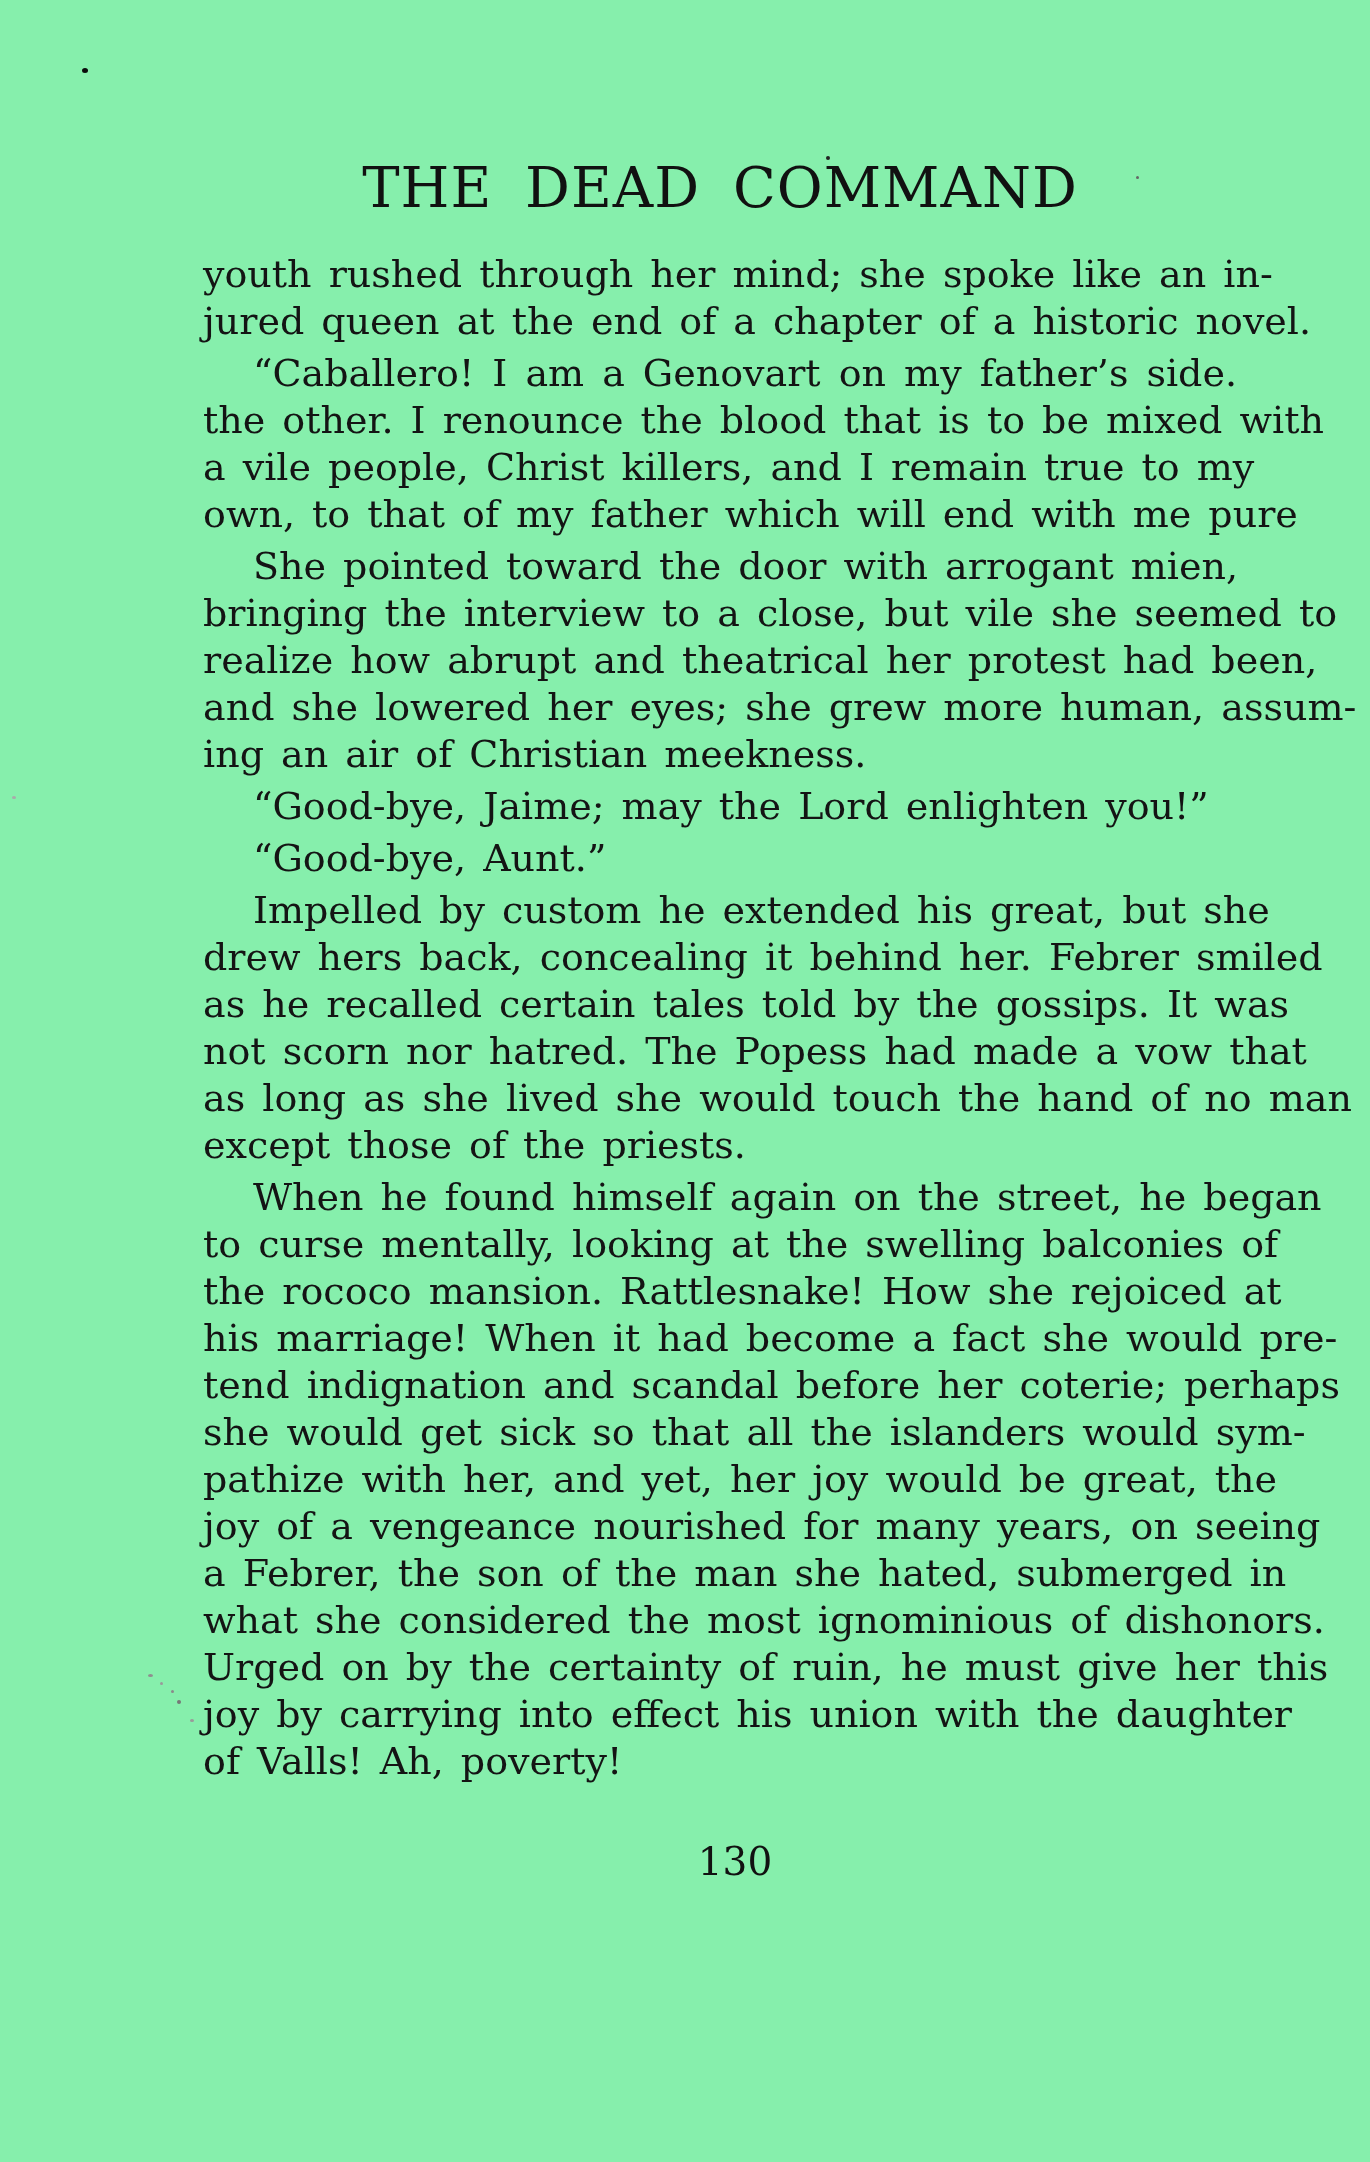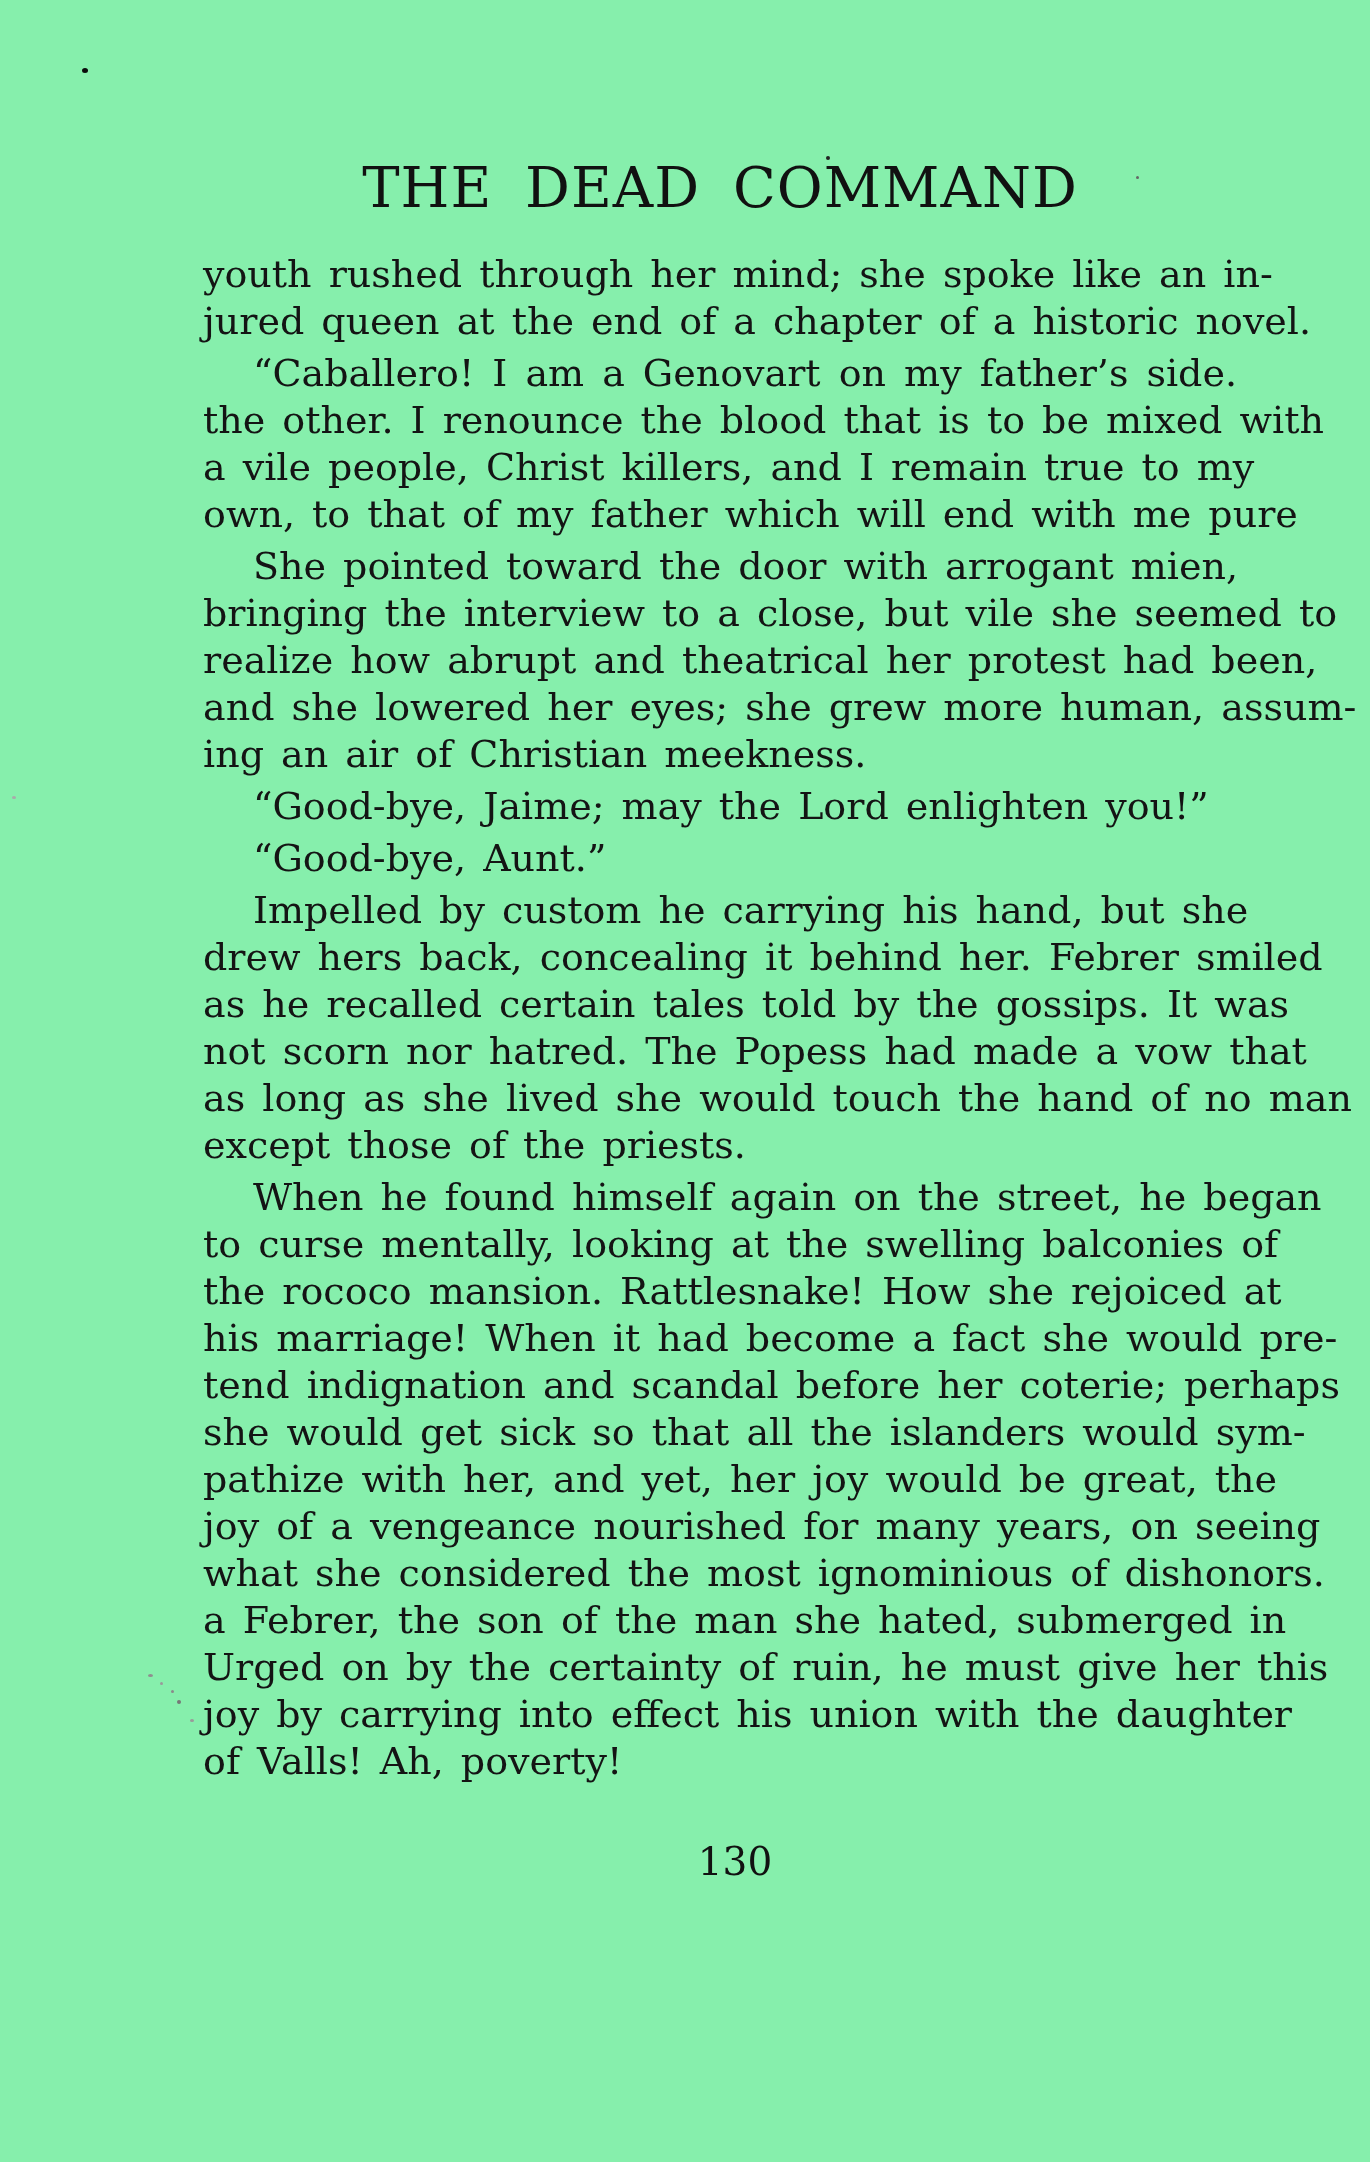--- a/index.html
+++ b/index.html
@@ -107,38 +107,38 @@
         <div class="line">and she lowered her eyes; she grew more human, assum-</div>
         <div class="line para-end">ing an air of Christian meekness.</div>
       </div>
       <div class="paragraph">
         <div class="line para-end indented">“Good-bye, Jaime; may the Lord enlighten you!”</div>
       </div>
       <div class="paragraph">
         <div class="line para-end indented">“Good-bye, Aunt.”</div>
       </div>
       <div class="paragraph">
-        <div class="line indented">Impelled by custom he carrying his hand, but she</div>
+        <div class="line indented">Impelled by custom he extended his great, but she</div>
         <div class="line">drew hers back, concealing it behind her.  Febrer smiled</div>
         <div class="line">as he recalled certain tales told by the gossips.  It was</div>
         <div class="line">not scorn nor hatred.  The Popess had made a vow that</div>
         <div class="line">as long as she lived she would touch the hand of no man</div>
         <div class="line para-end">except those of the priests.</div>
       </div>
       <div class="paragraph">
         <div class="line indented">When he found himself again on the street, he began</div>
         <div class="line">to curse mentally, looking at the swelling balconies of</div>
         <div class="line">the rococo mansion.  Rattlesnake!  How she rejoiced at</div>
         <div class="line">his marriage!  When it had become a fact she would pre-</div>
         <div class="line">tend indignation and scandal before her coterie; perhaps</div>
         <div class="line">she would get sick so that all the islanders would sym-</div>
         <div class="line">pathize with her, and yet, her joy would be great, the</div>
         <div class="line">joy of a vengeance nourished for many years, on seeing</div>
+        <div class="line">a Febrer, the son of the man she hated, submerged in</div>
         <div class="line">what she considered the most ignominious of dishonors.</div>
-        <div class="line">a Febrer, the son of the man she hated, submerged in</div>
         <div class="line">Urged on by the certainty of ruin, he must give her this</div>
         <div class="line">joy by carrying into effect his union with the daughter</div>
         <div class="line para-end">of Valls!  Ah, poverty!</div>
       </div>
     </div>
 
   <div class="page-number">130</div>
 
   <div class="speck s1"></div>
   <div class="speck s2"></div>

